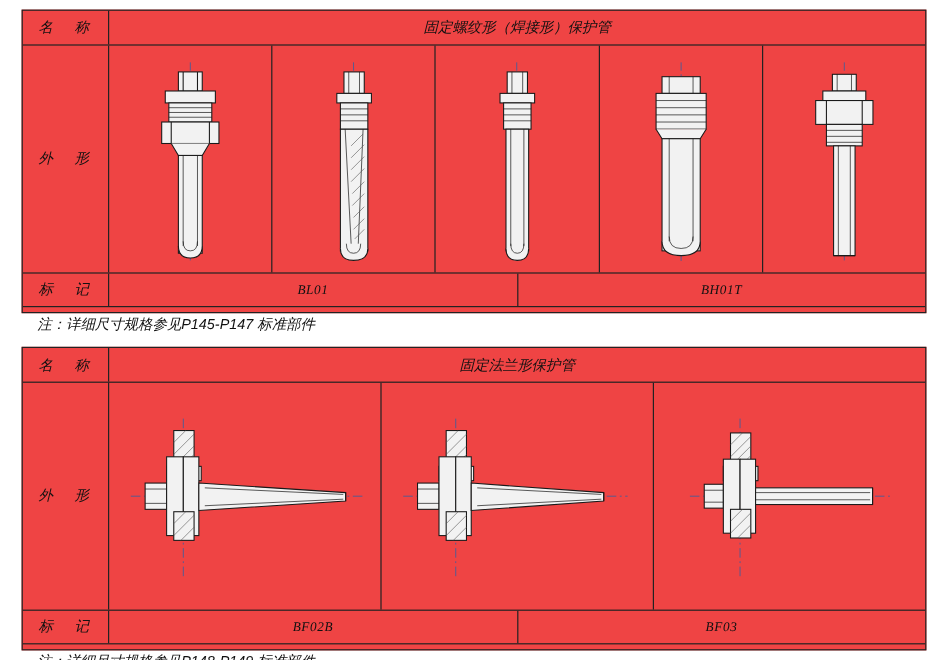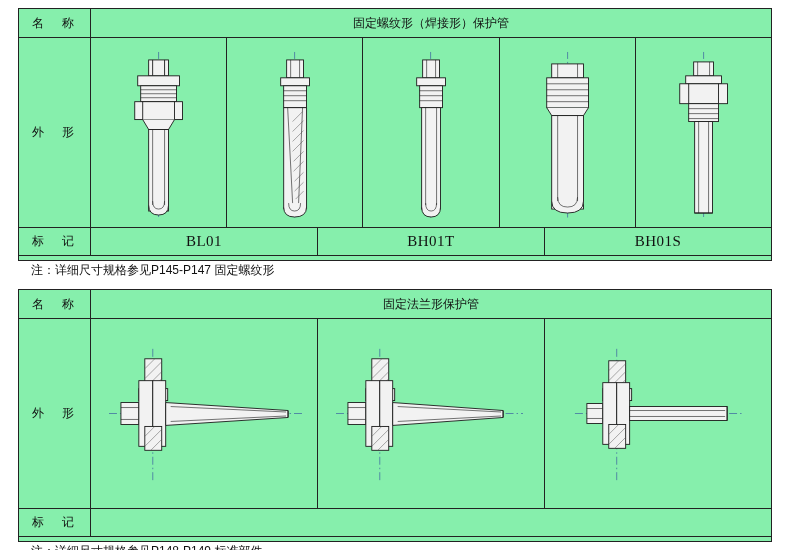--- a/index.html
+++ b/index.html
@@ -18,21 +18,22 @@
     position: relative;
     width: 790px;
     height: 550px;
   }
 
   
   .block {
     position: absolute;
     border: 1px solid #222;
     box-sizing: border-box;
-    background: #86efac;
+    background: #ef4444;
+    font-style: italic;
   }
   #block-threaded { left: 18px; top: 8px; width: 754px; height: 253px; }
   #block-flange  { left: 18px; top: 289px; width: 754px; height: 253px; }
 
   .row {
     display: flex;
     box-sizing: border-box;
     width: 100%;
   }
   .row + .row { border-top: 1px solid #222; }
@@ -70,21 +71,21 @@
   .cell {
     flex: 1;
     display: flex;
     align-items: center;
     justify-content: center;
     box-sizing: border-box;
     position: relative;
   }
   .cell + .cell { border-left: 1px solid #222; }
   .mark-cell {
-    font-size: 15px;
+    font-size: 11px;
     font-family: "Liberation Serif", serif;
     letter-spacing: 0.5px;
   }
   .note-cell {
     flex: 1;
     display: flex;
     align-items: center;
     padding-left: 12px;
     font-size: 12px;
     box-sizing: border-box;
@@ -276,26 +277,25 @@
         </div>
 
       </div>
     </div>
 
     <div class="row mark-row">
       <div class="lbl-cell">标　记</div>
       <div class="cells">
         <div class="cell mark-cell">BL01</div>
         <div class="cell mark-cell">BH01T</div>
-        <div class="cell mark-cell">BH01S</div>
       </div>
     </div>
 
     <div class="row note-row">
-      <div class="note-cell">注：详细尺寸规格参见P145-P147 固定螺纹形</div>
+      <div class="note-cell">注：详细尺寸规格参见P145-P147 标准部件</div>
     </div>
   </div>
 
   <div class="block" id="block-flange">
 
     <div class="row hdr-row">
       <div class="lbl-cell">名　称</div>
       <div class="title-cell">固定法兰形保护管</div>
     </div>
 
@@ -419,20 +419,22 @@
             </g>
           </svg>
         </div>
 
       </div>
     </div>
 
     <div class="row mark-row">
       <div class="lbl-cell">标　记</div>
       <div class="cells">
+        <div class="cell mark-cell">BF02B</div>
+        <div class="cell mark-cell">BF03</div>
       </div>
     </div>
 
     <div class="row note-row">
       <div class="note-cell">注：详细尺寸规格参见P148-P149 标准部件</div>
     </div>
   </div>
 
 </div>
 

